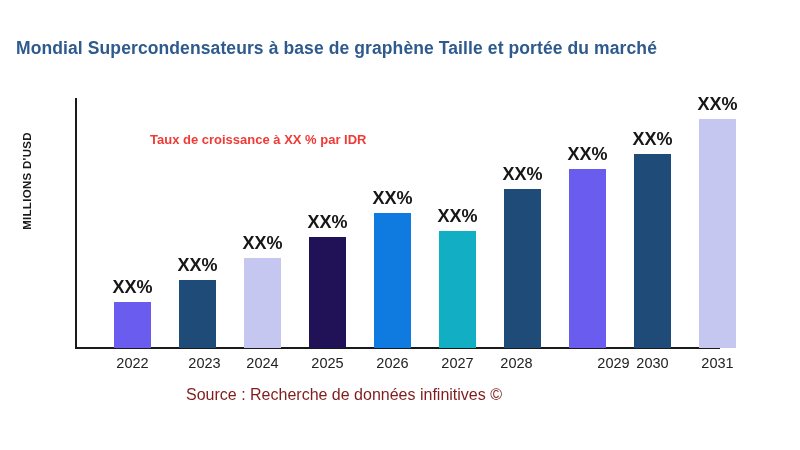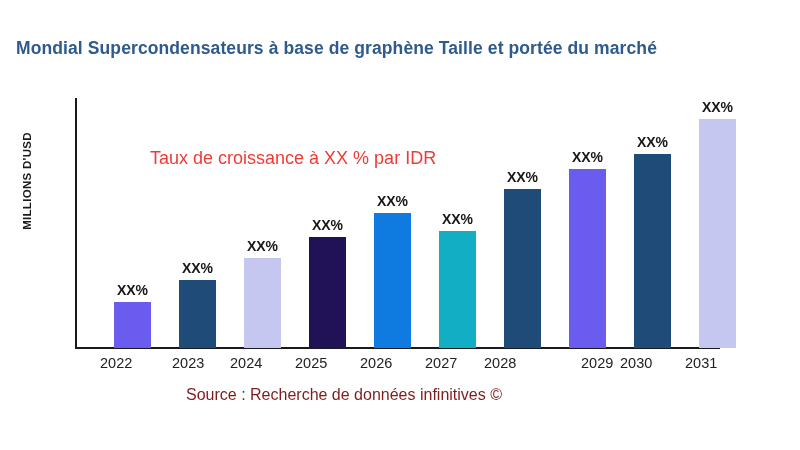--- a/index.html
+++ b/index.html
@@ -40,23 +40,23 @@
     transform-origin: center center;
     font-size: 11.5px;
     font-weight: bold;
     color: #1a1a1a;
     letter-spacing: 0.3px;
     white-space: nowrap;
   }
   #growth-note {
     position: absolute;
     left: 150px;
-    top: 148px;
-    font-size: 18px;
-    font-weight: normal;
+    top: 132px;
+    font-size: 13px;
+    font-weight: bold;
     color: #ef3b36;
     white-space: nowrap;
   }
   #plot-area {
     position: absolute;
     left: 75px;
     top: 98px;
     width: 725px;
     height: 251px;
   }
@@ -86,30 +86,30 @@
     position: absolute;
     bottom: 1px;
     left: 14px;
     width: 37px;
   }
   .bar-value {
     position: absolute;
     left: 0;
     width: 65px;
     text-align: center;
-    font-size: 14px;
+    font-size: 18px;
     font-weight: bold;
     color: #161616;
     white-space: nowrap;
   }
   .x-tick-label {
     position: absolute;
     top: 355px;
     width: 65px;
-    text-align: left;
+    text-align: center;
     font-size: 14.5px;
     color: #222222;
   }
   #source-note {
     position: absolute;
     left: 0;
     top: 386px;
     width: 688px;
     text-align: center;
     font-size: 16px;

